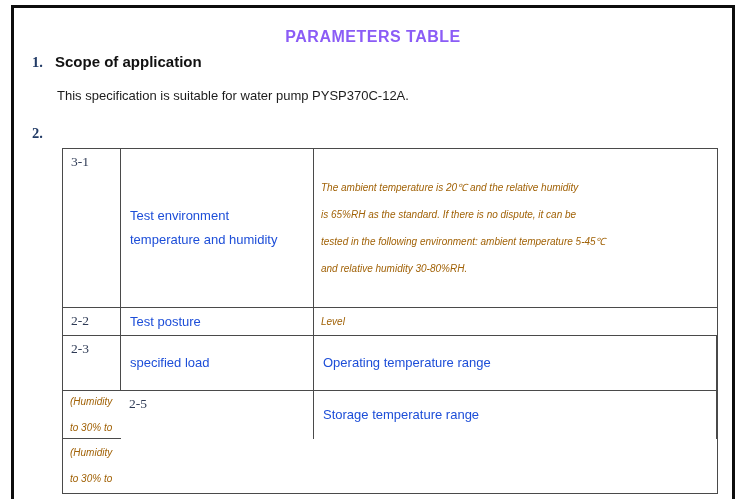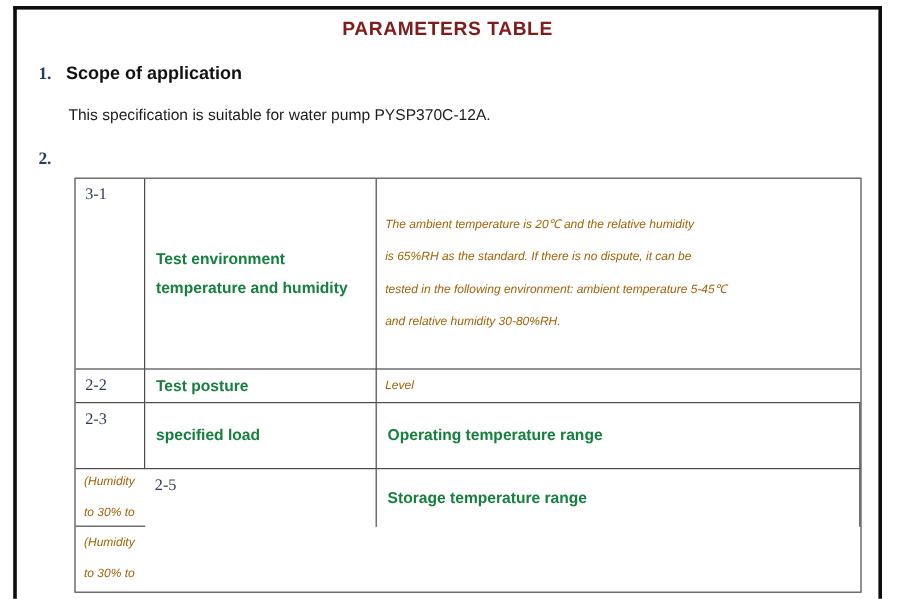--- a/index.html
+++ b/index.html
@@ -25,28 +25,28 @@
     top: 5px;
     width: 724px;
     height: 520px;
     box-sizing: border-box;
     border: 3px solid #0d0d0d;
     border-bottom: none;
     background: #ffffff;
   }
   .doc-title {
     position: absolute;
-    top: 8px;
+    top: 20px;
     left: 0;
     width: 100%;
     text-align: center;
     font-size: 16px;
     font-weight: bold;
     letter-spacing: 0.5px;
-    color: #7f1d1d;
+    color: #8b5cf6;
   }
   .section-head {
     position: absolute;
     left: 0;
     display: flex;
     align-items: baseline;
     padding-left: 18px;
   }
   .section-head.sec1 { top: 45px; }
   .section-head.sec2 { top: 117px; }
@@ -94,24 +94,23 @@
     font-size: 13.5px;
     color: #2e3a55;
     padding: 5px 0 0 8px;
   }
   .c-name {
     display: flex;
     align-items: center;
     padding-left: 9px;
     padding-right: 2px;
     font-size: 13px;
-    color: #15803d;
+    color: #1d4ed8;
     white-space: pre-line;
     line-height: 24px;
-    font-weight: bold;
   }
   .c-val {
     display: flex;
     align-items: center;
     padding-left: 7px;
     font-size: 10px;
     color: #a16207;
     white-space: pre-line;
     line-height: 26px;
     font-style: italic;

